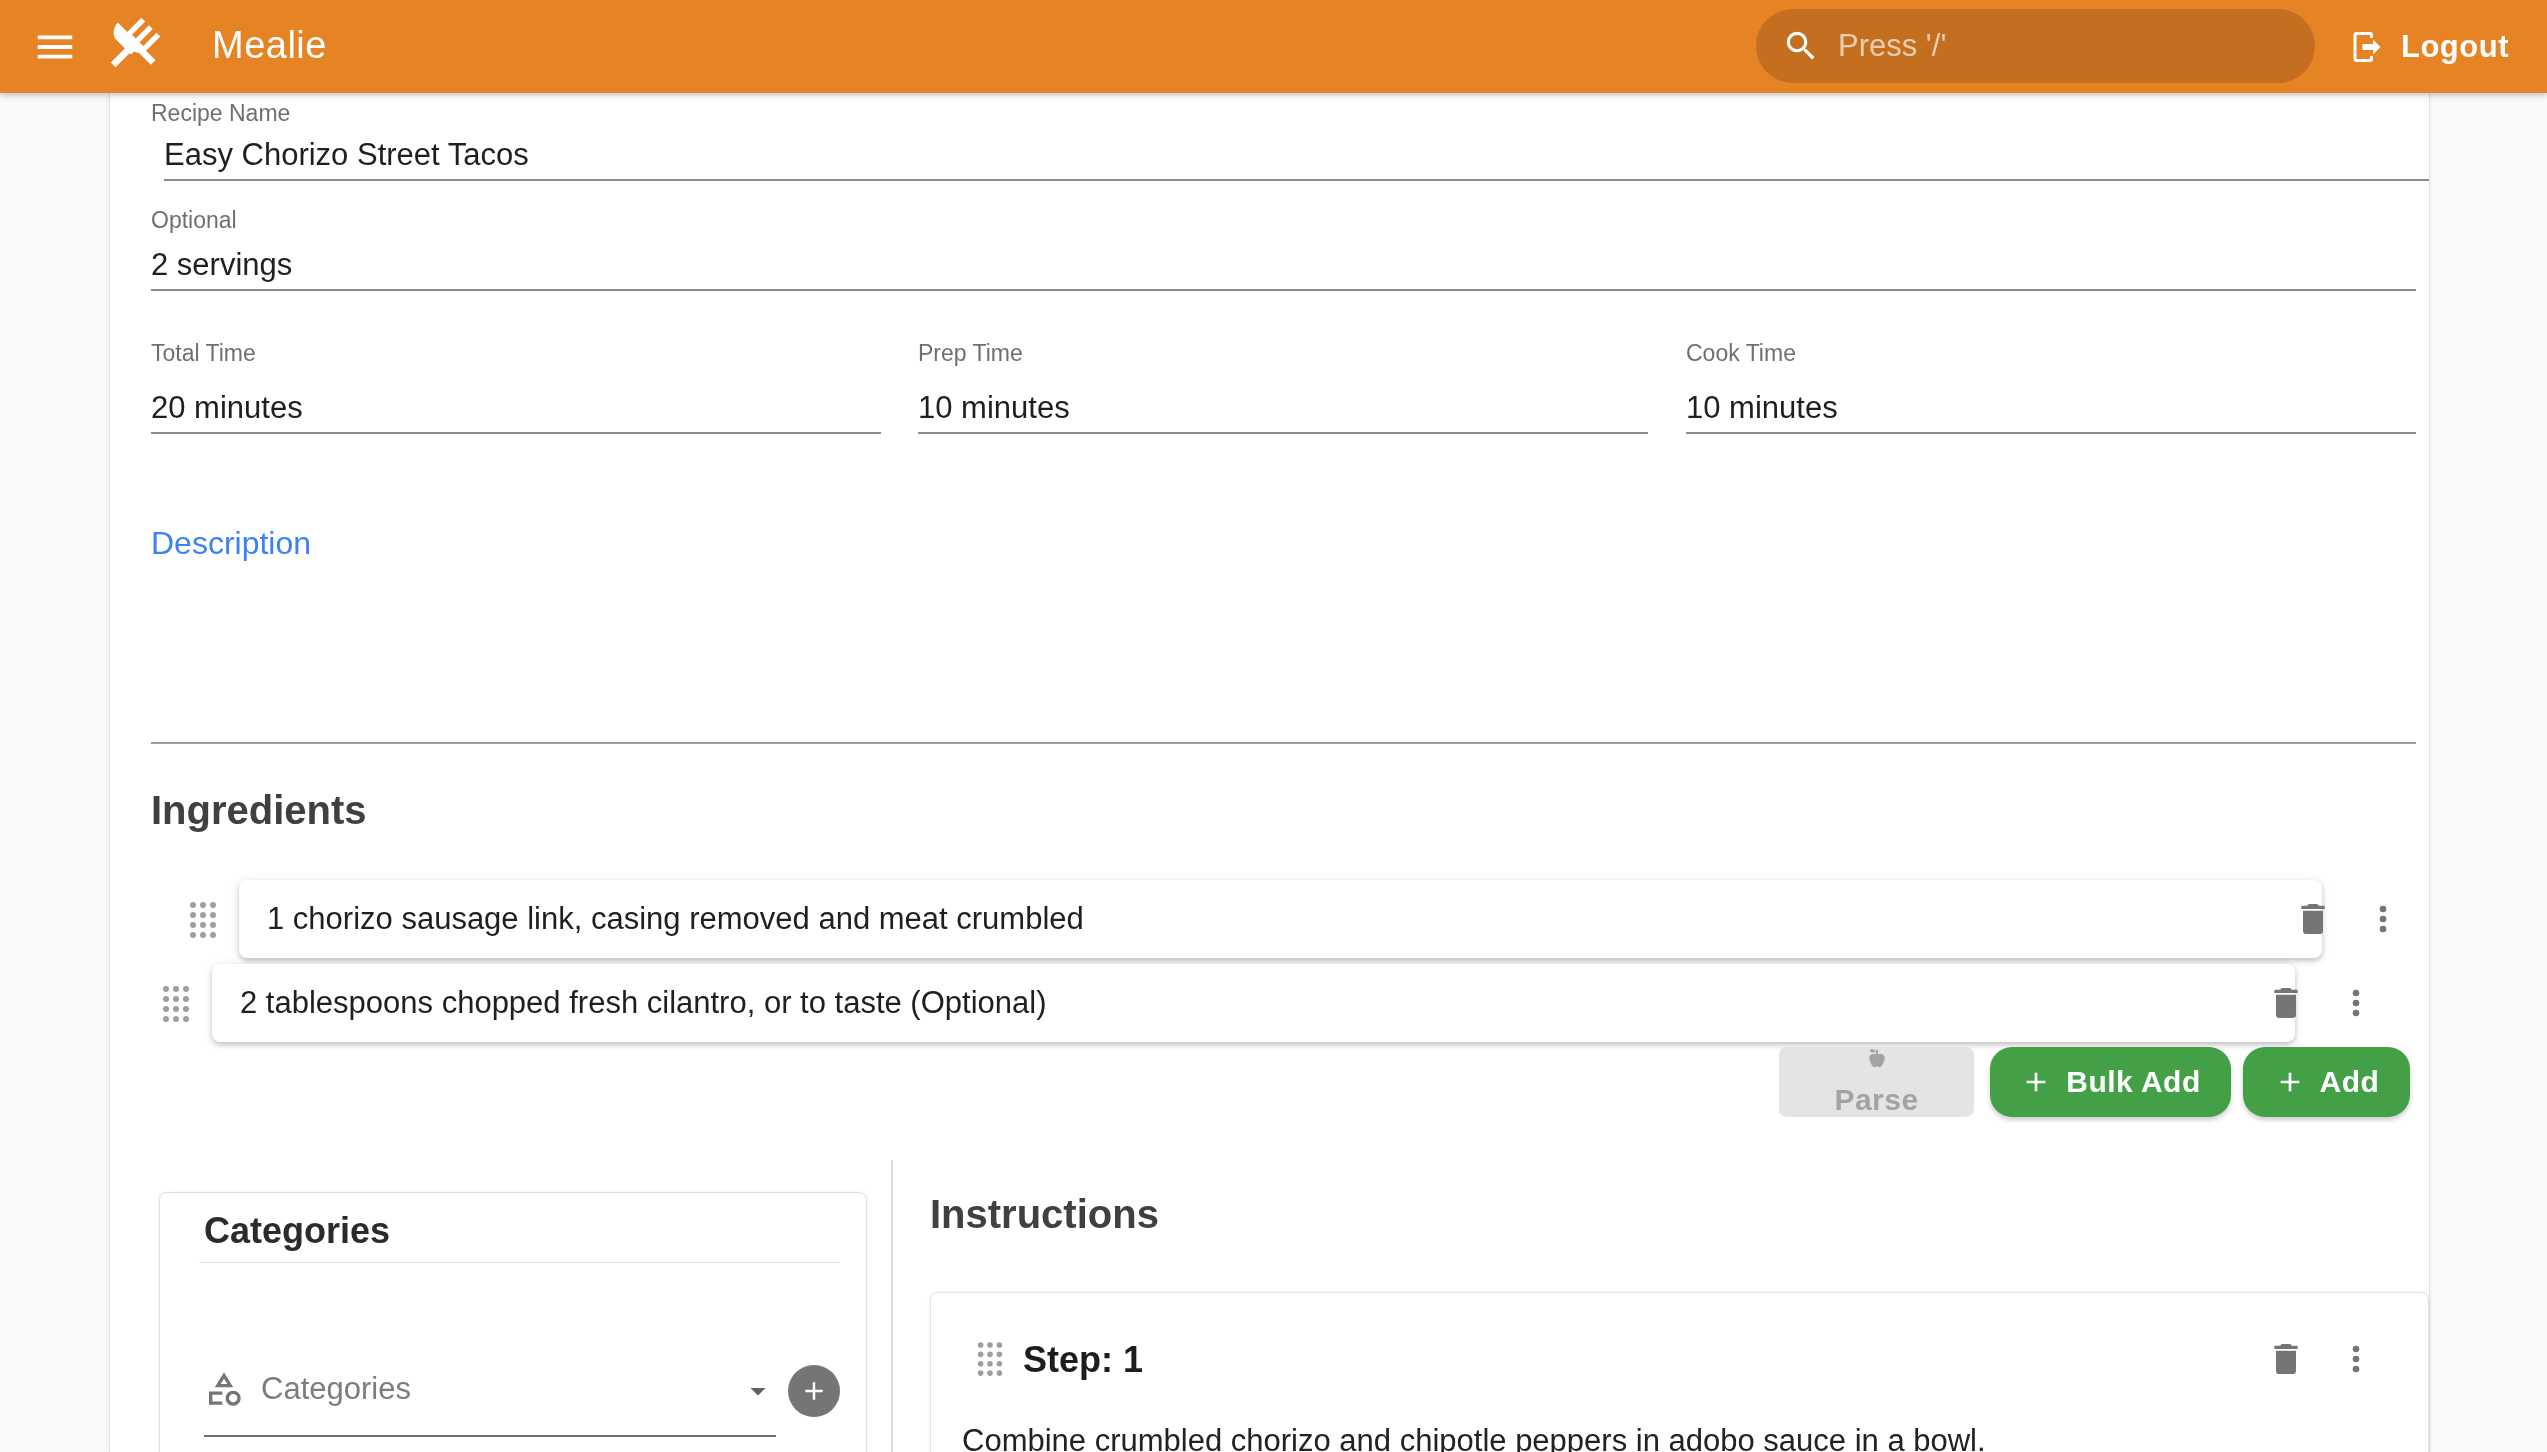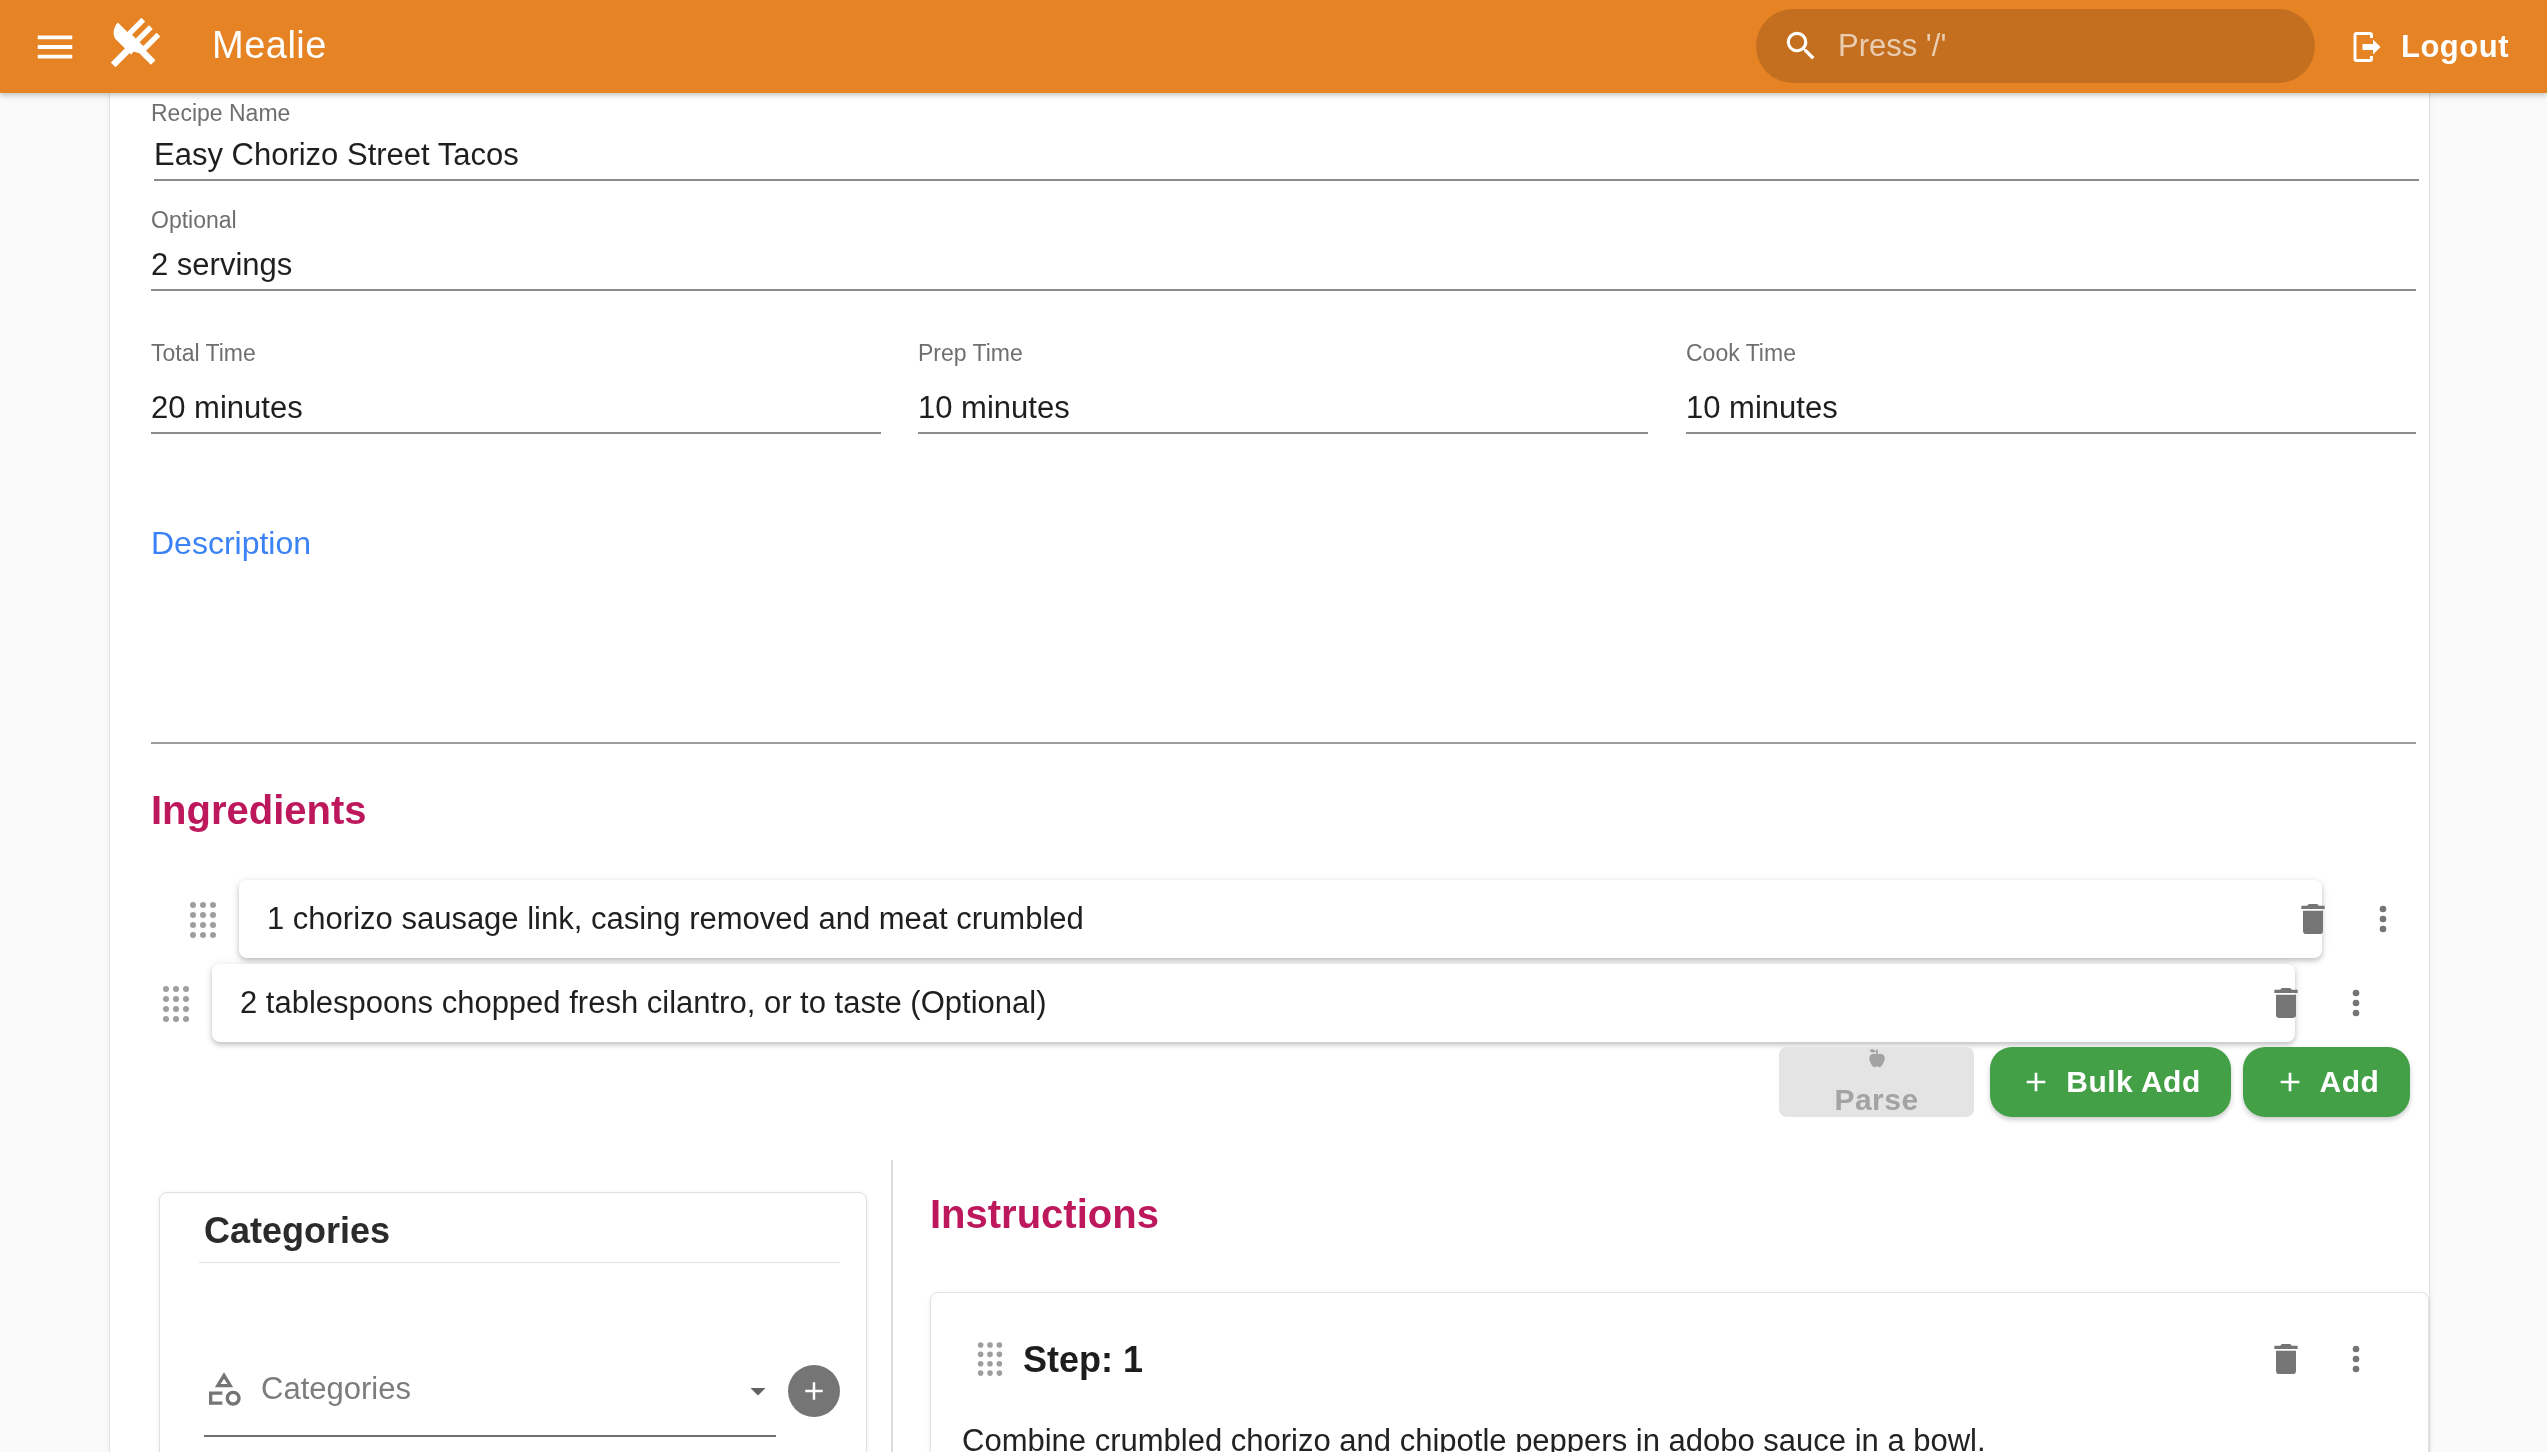--- a/index.html
+++ b/index.html
@@ -34,21 +34,21 @@
   .f-label { position:absolute; font-size:23px; color:#6f6f6f; }
   .f-wrap  { position:absolute; border-bottom:2px solid #8c8c8c; }
   .f-wrap input { position:absolute; left:0; bottom:6px; width:100%; border:none;
     outline:none; background:transparent; font-size:31px; color:#1f1f1f;
     font-family:inherit; }
   .big-label { position:absolute; font-size:32px; color:#3b82f6; }
   .f-wrap textarea { position:absolute; left:0; top:0; width:100%; height:100%;
     border:none; outline:none; background:transparent; resize:none;
     font-size:31px; color:#1f1f1f; font-family:inherit; }
 
-  .section-h { position:absolute; font-size:40px; font-weight:700; color:#be185d; }
+  .section-h { position:absolute; font-size:40px; font-weight:700; color:#404040; }
 
   
   .ing-row { position:absolute; left:0; top:0; width:2547px; height:78px; }
   .handle { position:absolute; cursor:grab; }
   .ing-card { position:absolute; left:212px; top:0; width:2083px; height:78px;
     background:#fff; border-radius:8px;
     box-shadow:0 3px 5px rgba(0,0,0,.18), 0 1px 10px rgba(0,0,0,.10); }
   .ing-card input { position:absolute; left:28px; top:0; width:calc(100% - 56px);
     height:100%; border:none; outline:none; background:transparent; font-size:31px;
     color:#1f1f1f; font-family:inherit; }
@@ -120,21 +120,21 @@
     <svg width="36" height="36" viewBox="0 0 24 24">
       <path fill="#fff" d="M16,17V14H9V10H16V7L21,12L16,17M14,2A2,2 0 0,1 16,4V6H14V4H5V20H14V18H16V20A2,2 0 0,1 14,22H5A2,2 0 0,1 3,20V4A2,2 0 0,1 5,2H14Z"></path>
     </svg>
     <span>Logout</span>
   </div>
 </div>
 
 <div class="main-card"></div>
 
 <div class="f-label abs" style="left:151px; top:100px;">Recipe Name</div>
-<div class="f-wrap" style="left:154px; top:123px; width:2265px; height:58px;text-decoration:underline;">
+<div class="f-wrap" style="left:164px; top:123px; width:2265px; height:58px;text-decoration:underline;">
   <input type="text" value="Easy Chorizo Street Tacos" style="">
 </div>
 
 <div class="f-label abs" style="left:151px; top:207px;">Optional</div>
 <div class="f-wrap" style="left:151px; top:233px; width:2265px; height:58px;">
   <input type="text" value="2 servings" style="">
 </div>
 
 <div class="f-label abs" style="left:151px; top:340px;">Total Time</div>
 <div class="f-wrap" style="left:151px; top:366px; width:730px; height:68px;">

